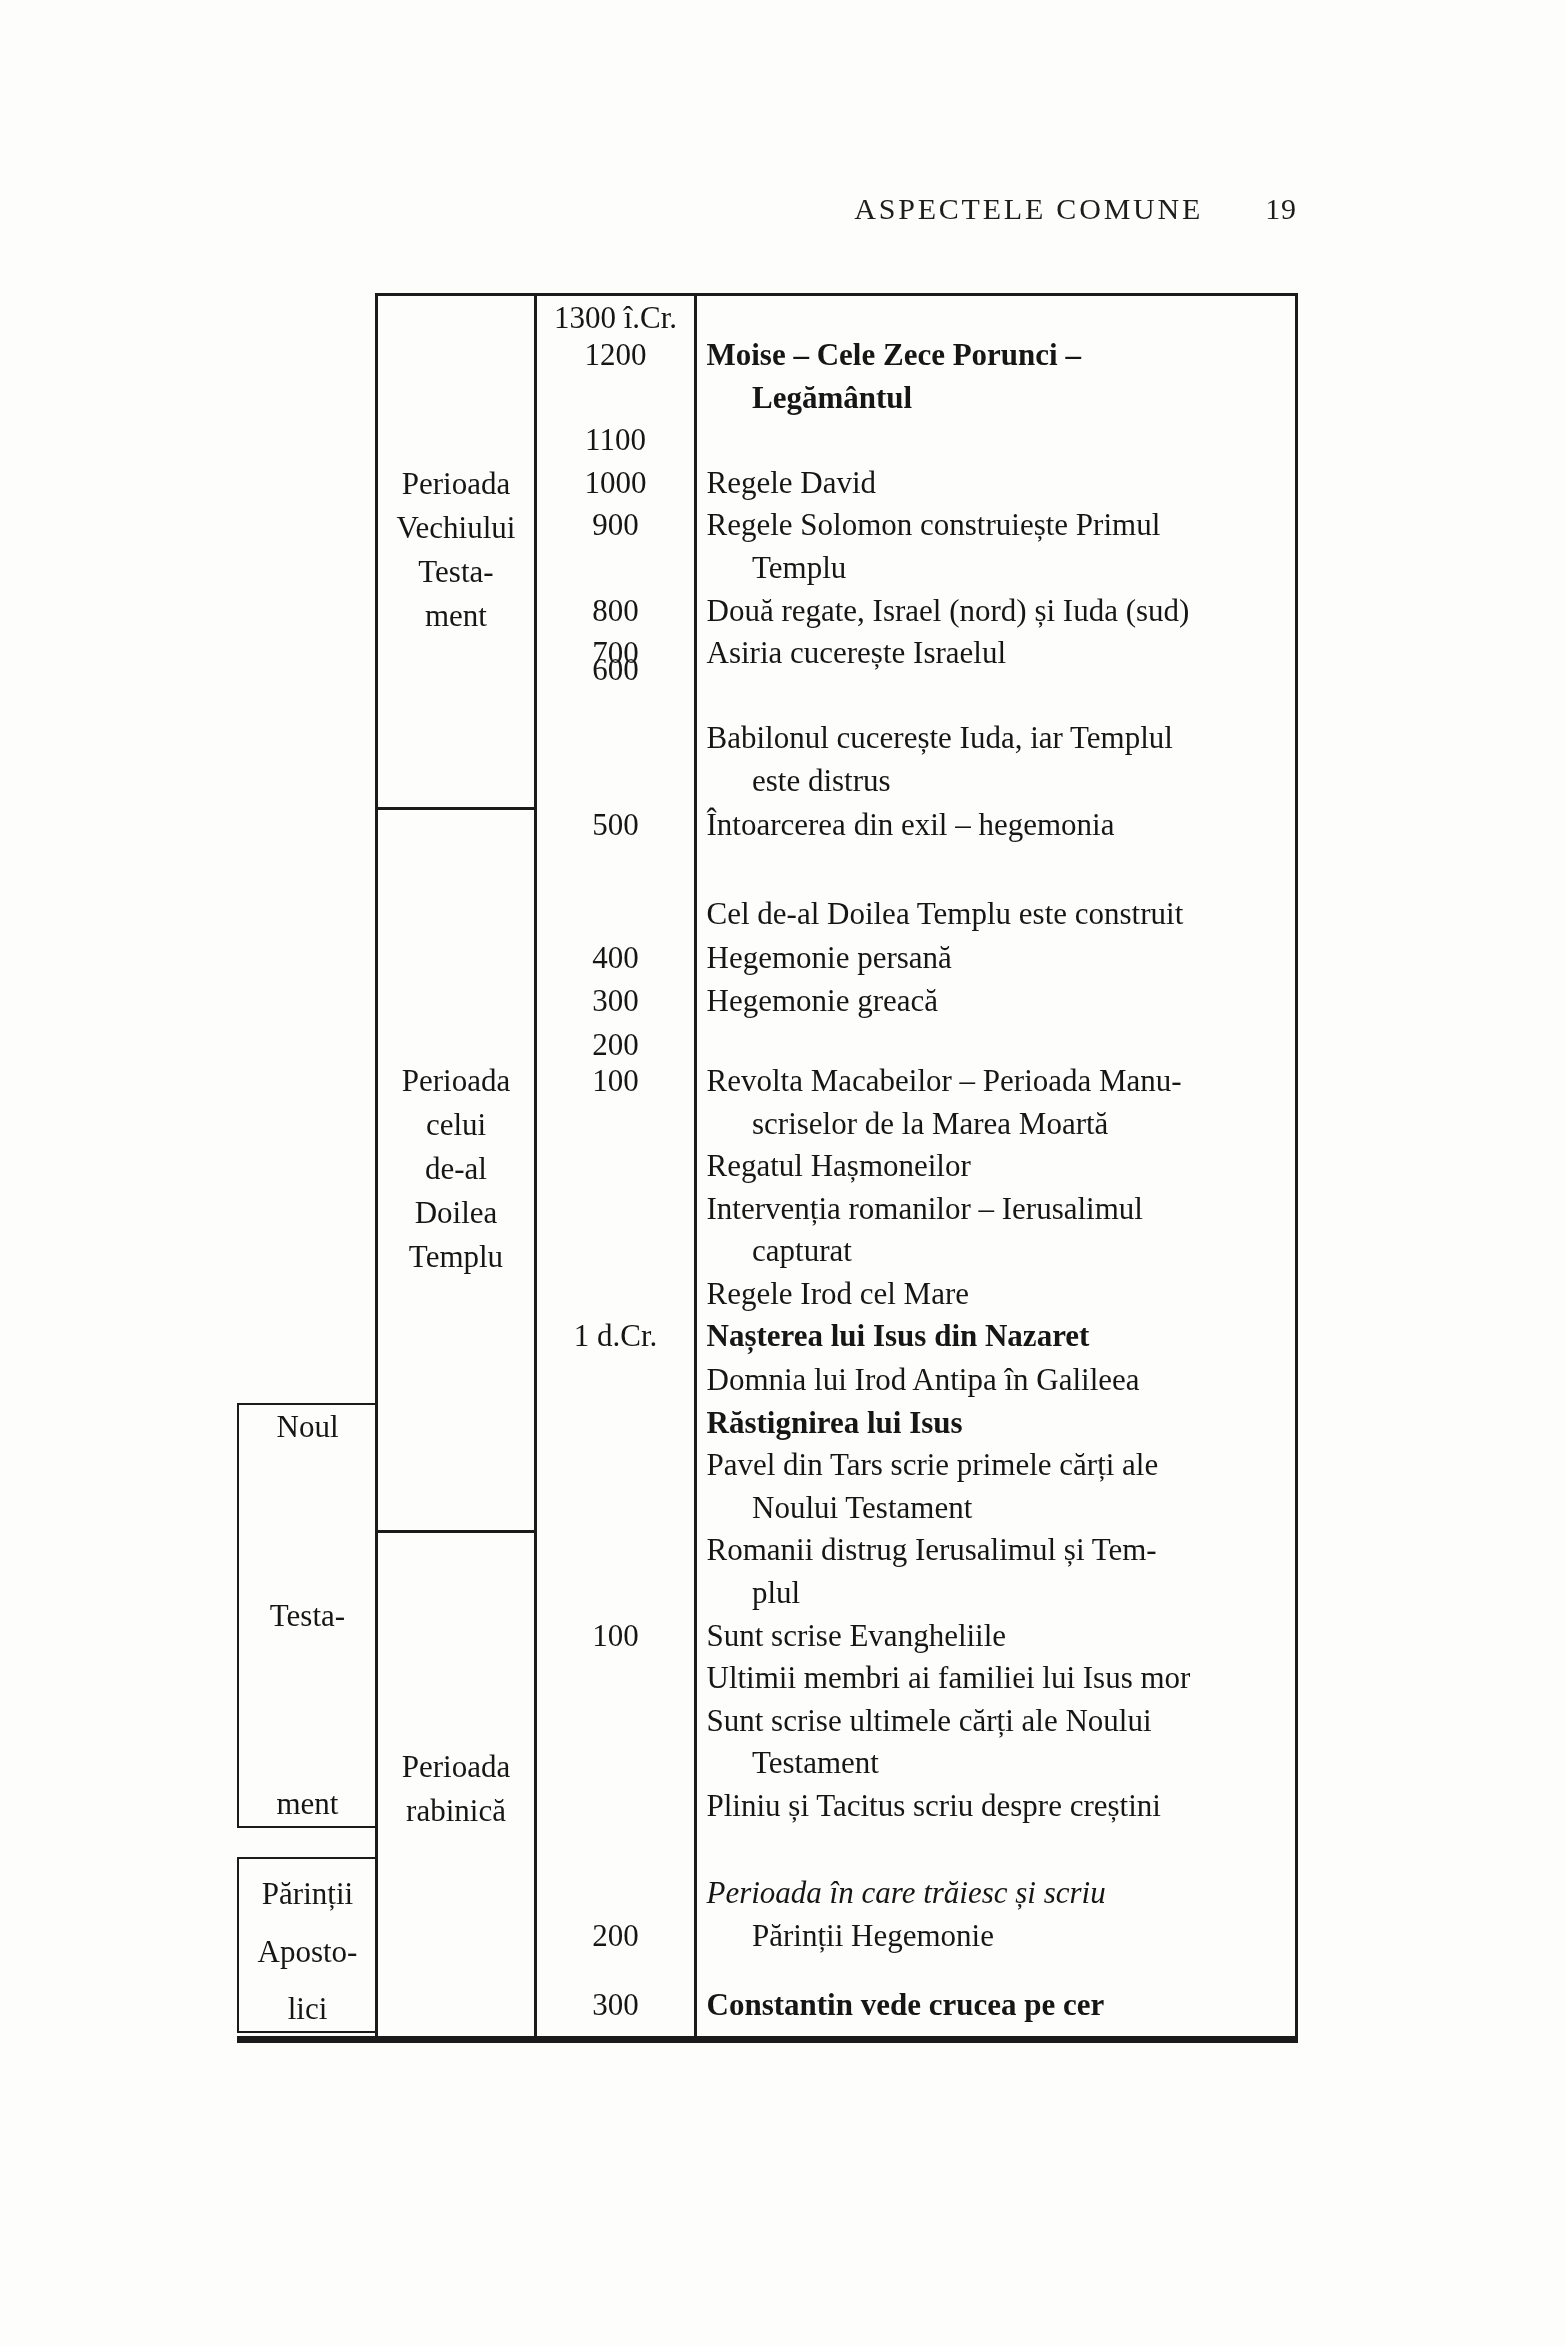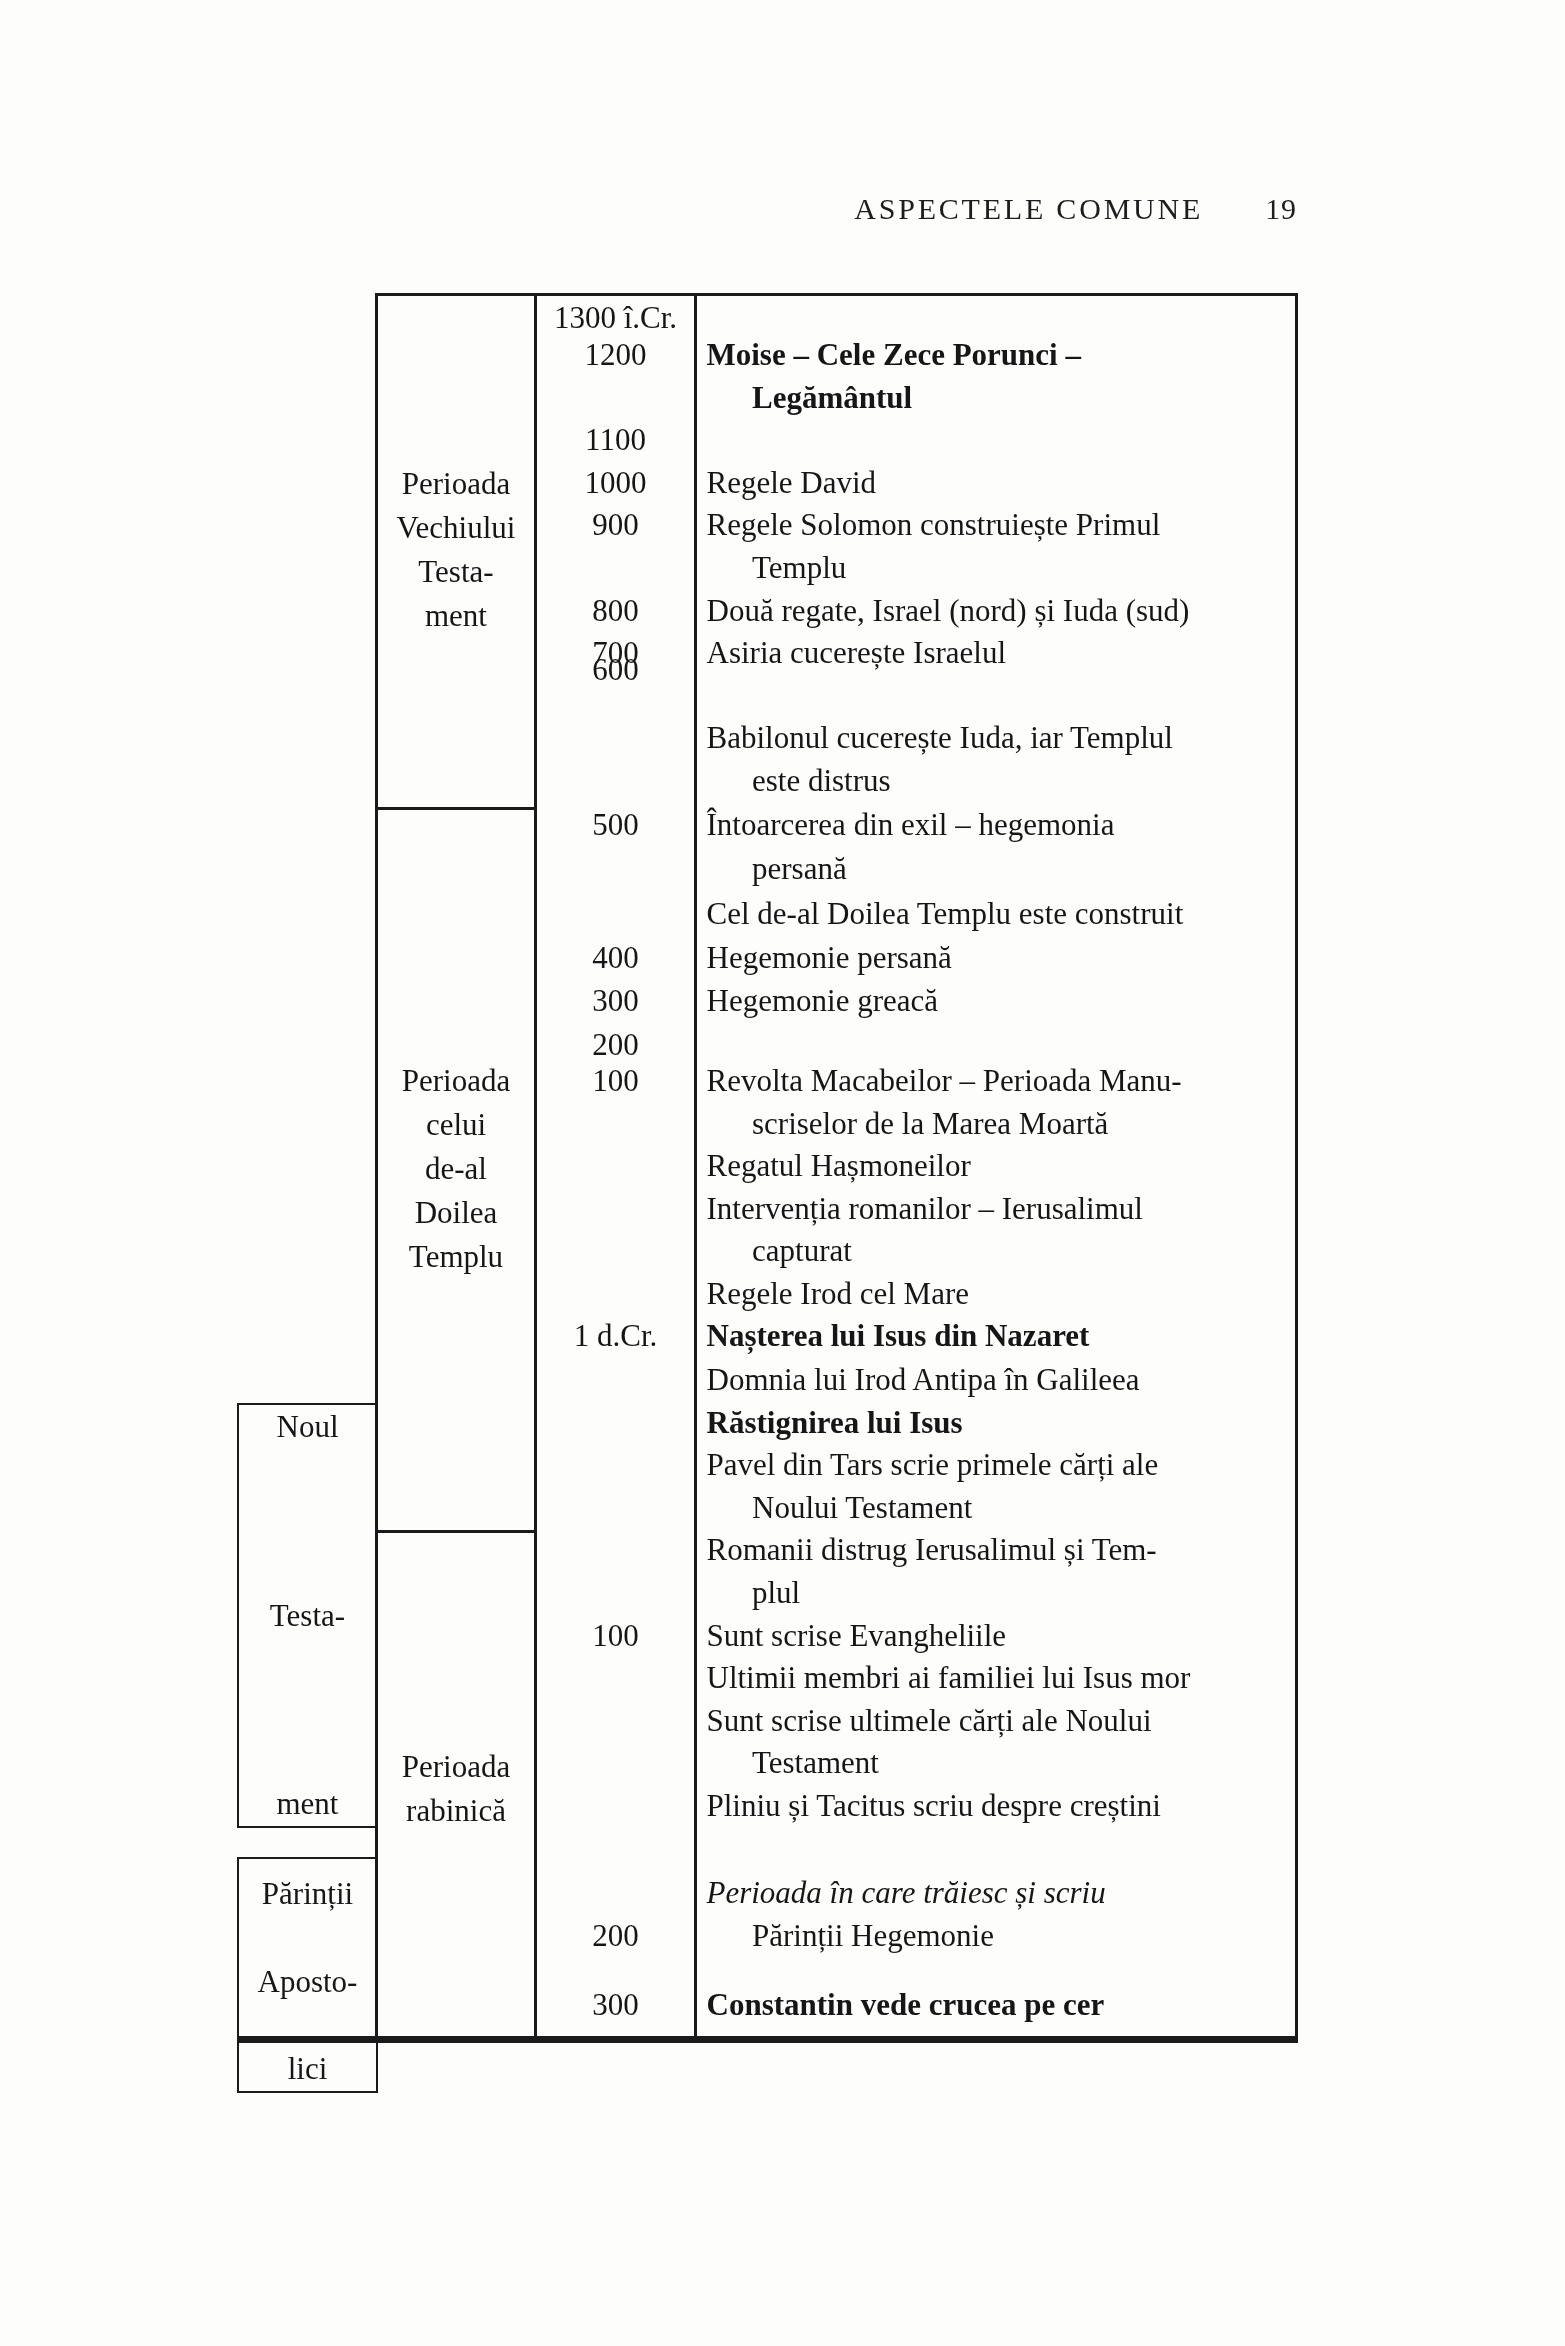--- a/index.html
+++ b/index.html
@@ -67,21 +67,21 @@
   <div class="stroke" style="left:375px; top:807px;  width:162px;  height:2.8px;"></div>
   <div class="stroke" style="left:375px; top:1530px; width:162px;  height:2.8px;"></div>
   <div class="stroke" style="left:237px; top:2036px; width:1061px; height:6.6px;"></div>
 
   <div id="outer-layer">
       <div class="obox" style="top: 1403px; height: 425px; padding-top: 0px;">
         <div class="plabel">Noul</div>
         <div class="plabel">Testa-</div>
         <div class="plabel">ment</div>
       </div>
-      <div class="obox" style="top: 1857px; height: 236px; padding-top: 13.2px;">
+      <div class="obox" style="top: 1857px; height: 176px; padding-top: 13.2px;">
         <div class="plabel">Părinții</div>
         <div class="plabel">Aposto-</div>
         <div class="plabel">lici</div>
       </div>
     </div>
   <div id="period-layer">
       <div class="pcell" style="top: 293px; height: 514px; padding-top: 0px;">
         <div class="plabel">Perioada</div>
         <div class="plabel">Vechiului</div>
         <div class="plabel">Testa-</div>
@@ -122,21 +122,20 @@
       <div class="ev b" style="top: 333px;">Moise – Cele Zece Porunci –</div>
       <div class="ev b ind" style="top: 376px;">Legământul</div>
       <div class="ev" style="top: 461px;">Regele David</div>
       <div class="ev" style="top: 503px;">Regele Solomon construiește Primul</div>
       <div class="ev ind" style="top: 546px;">Templu</div>
       <div class="ev" style="top: 589px;">Două regate, Israel (nord) și Iuda (sud)</div>
       <div class="ev" style="top: 631px;">Asiria cucerește Israelul</div>
       <div class="ev" style="top: 716px;">Babilonul cucerește Iuda, iar Templul</div>
       <div class="ev ind" style="top: 759px;">este distrus</div>
       <div class="ev" style="top: 803px;">Întoarcerea din exil – hegemonia</div>
-      <div class="ev ind" style="top: 847px;">persană</div>
       <div class="ev" style="top: 892px;">Cel de-al Doilea Templu este construit</div>
       <div class="ev" style="top: 936px;">Hegemonie persană</div>
       <div class="ev" style="top: 979px;">Hegemonie greacă</div>
       <div class="ev" style="top: 1059px;">Revolta Macabeilor – Perioada Manu-</div>
       <div class="ev ind" style="top: 1102px;">scriselor de la Marea Moartă</div>
       <div class="ev" style="top: 1144px;">Regatul Hașmoneilor</div>
       <div class="ev" style="top: 1187px;">Intervenția romanilor – Ierusalimul</div>
       <div class="ev ind" style="top: 1229px;">capturat</div>
       <div class="ev" style="top: 1272px;">Regele Irod cel Mare</div>
       <div class="ev b" style="top: 1314px;">Nașterea lui Isus din Nazaret</div>

